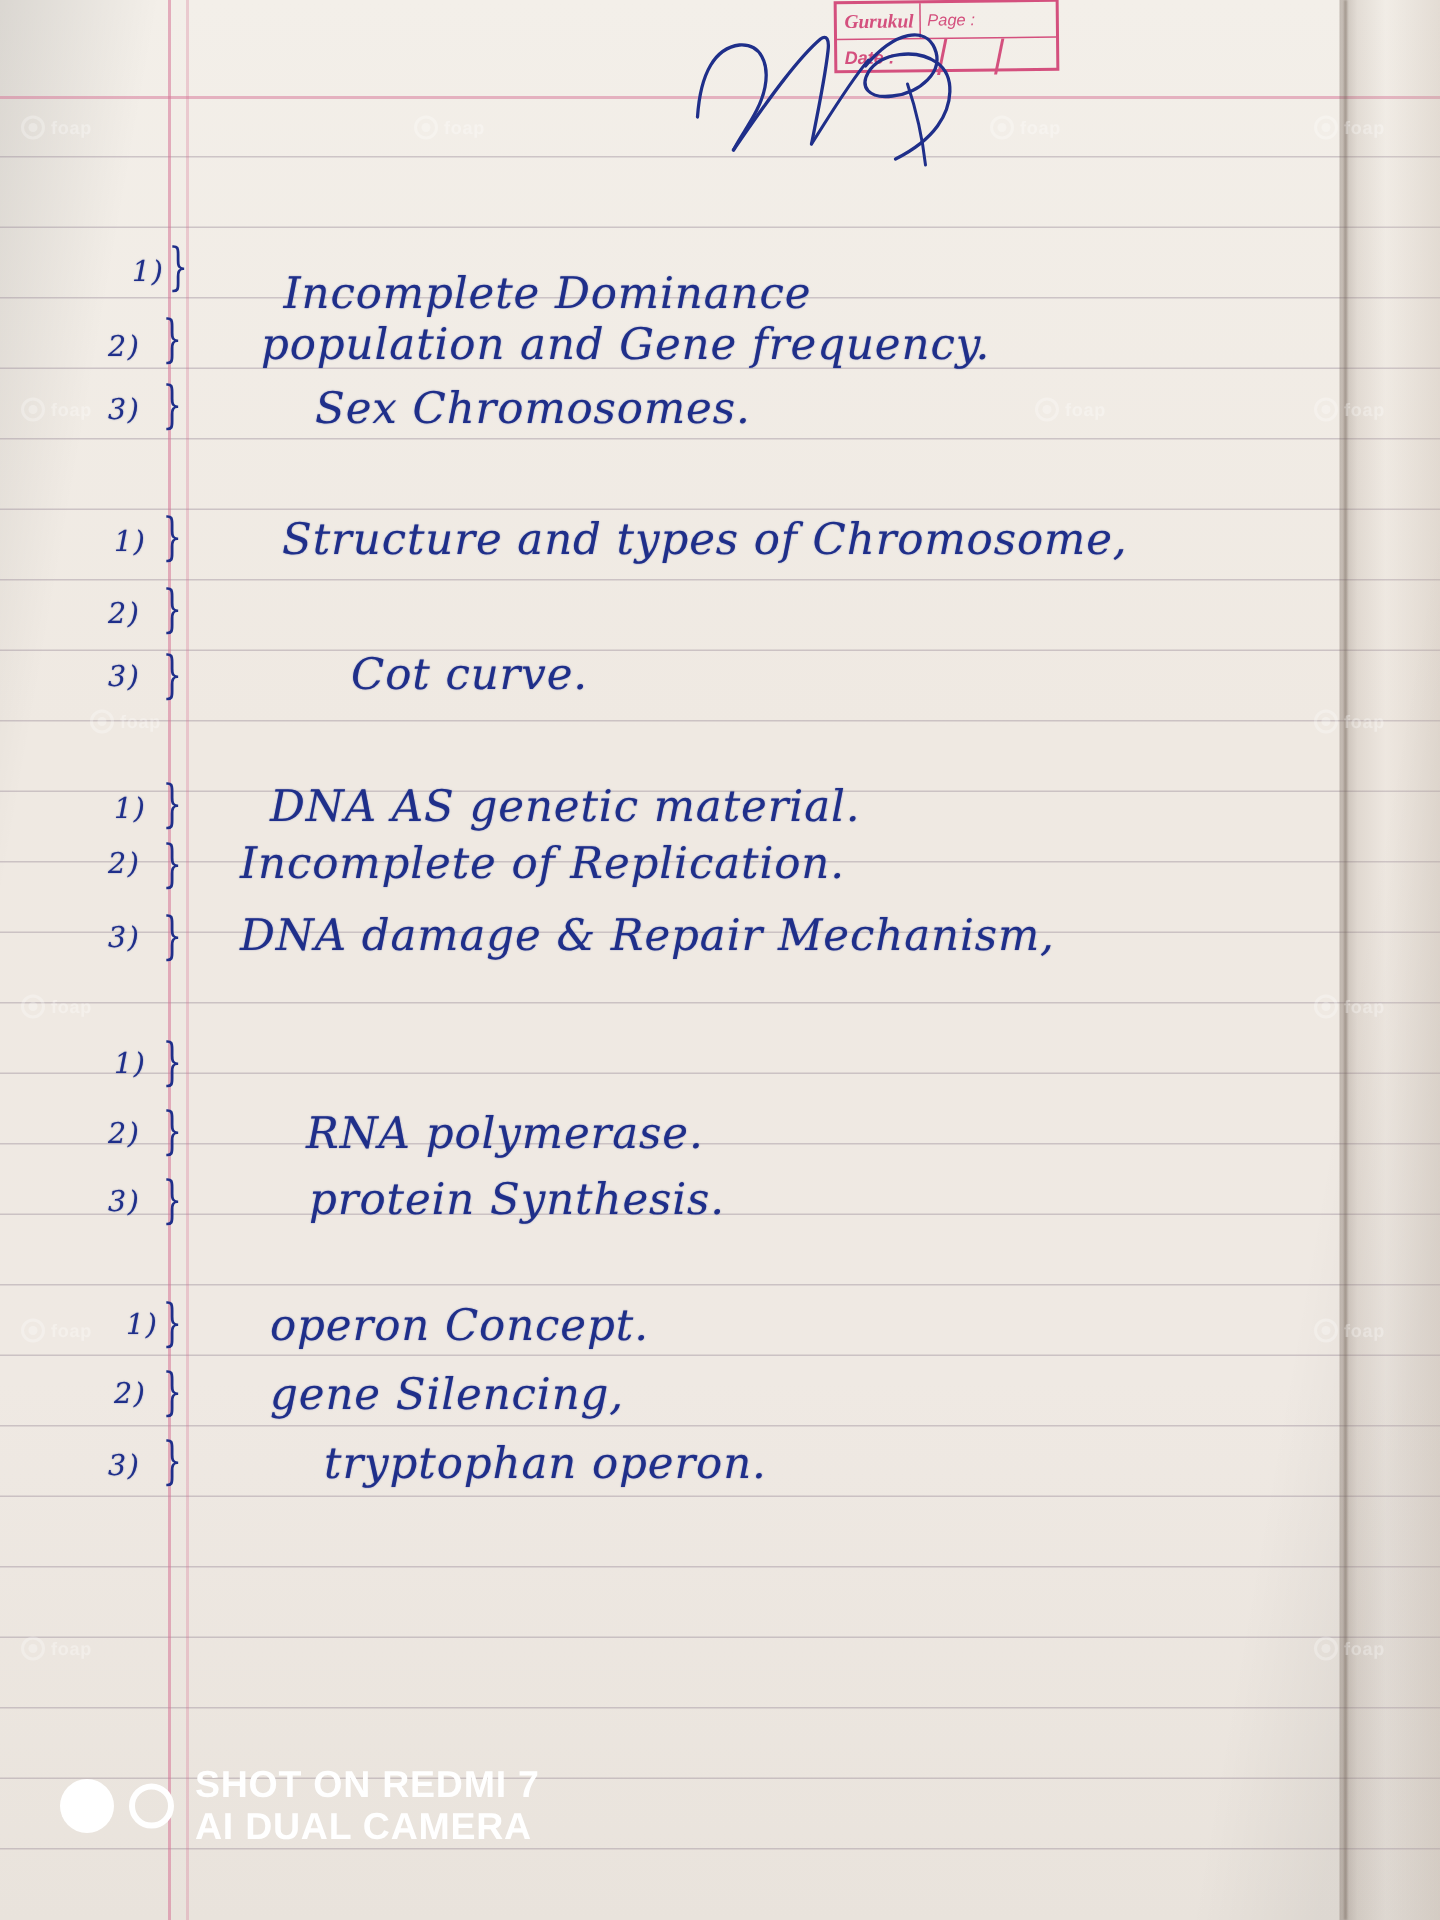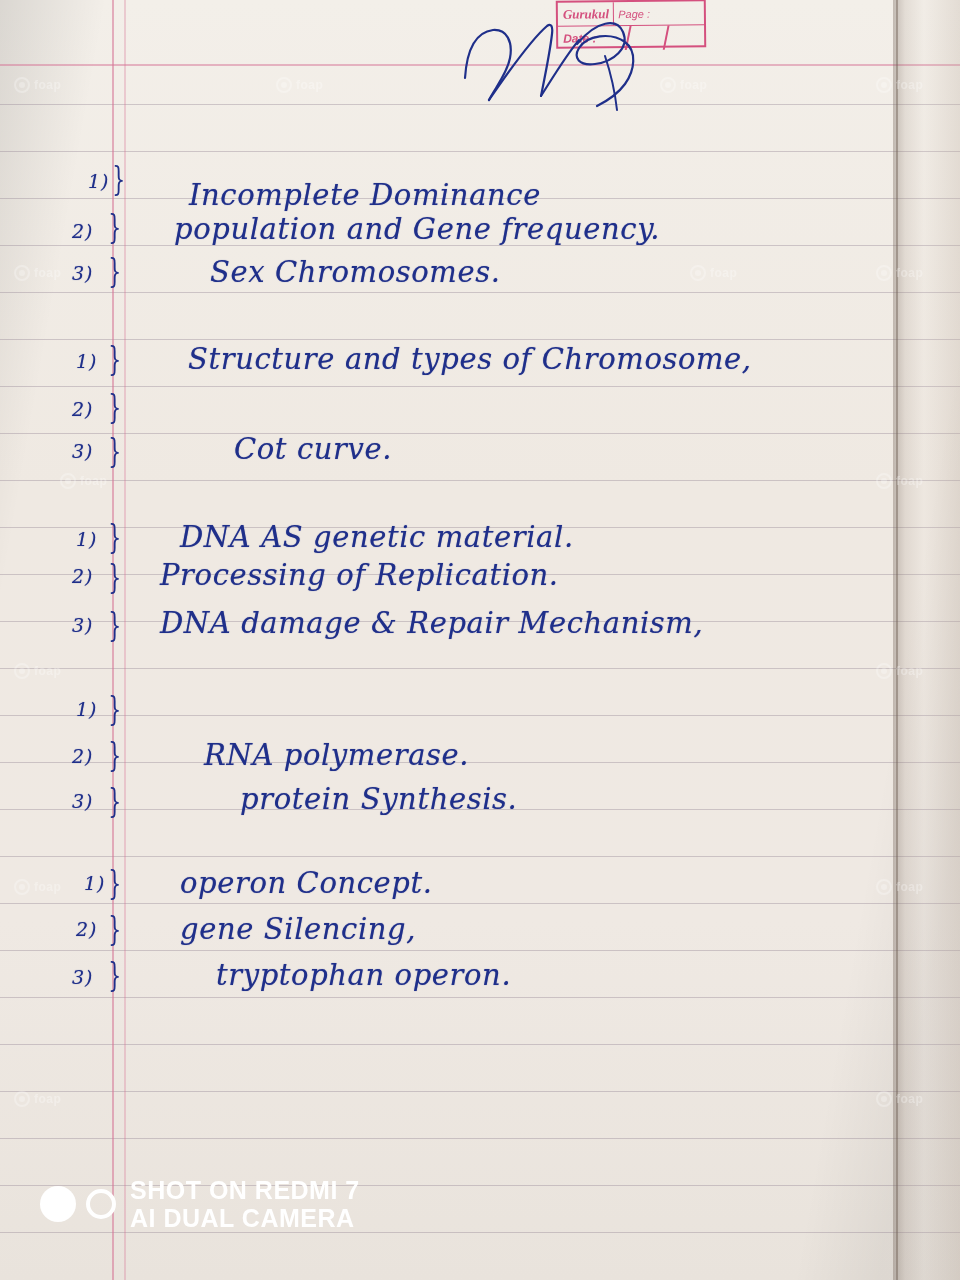--- a/index.html
+++ b/index.html
@@ -295,29 +295,29 @@
 
   <div class="hand num" style="left:76px; top:350px;">1)</div>
   <div class="hand line-text" style="left:188px; top:342px;">Structure and types of Chromosome,</div>
   <div class="hand num" style="left:72px; top:398px;">2)</div>
   <div class="hand num" style="left:72px; top:440px;">3)</div>
   <div class="hand line-text" style="left:234px; top:432px;">Cot  curve.</div>
 
   <div class="hand num" style="left:76px; top:528px;">1)</div>
   <div class="hand line-text" style="left:180px; top:520px;">DNA  AS  genetic material.</div>
   <div class="hand num" style="left:72px; top:565px;">2)</div>
-  <div class="hand line-text" style="left:160px; top:558px;">Processing  of  Replication.</div>
+  <div class="hand line-text" style="left:160px; top:558px;">Incomplete  of  Replication.</div>
   <div class="hand num" style="left:72px; top:614px;">3)</div>
   <div class="hand line-text" style="left:160px; top:606px;">DNA  damage &amp; Repair Mechanism,</div>
 
   <div class="hand num" style="left:76px; top:698px;">1)</div>
   <div class="hand num" style="left:72px; top:745px;">2)</div>
   <div class="hand line-text" style="left:204px; top:738px;">RNA   polymerase.</div>
   <div class="hand num" style="left:72px; top:790px;">3)</div>
-  <div class="hand line-text" style="left:206px; top:782px;margin-left:34px;">protein   Synthesis.</div>
+  <div class="hand line-text" style="left:206px; top:782px;">protein   Synthesis.</div>
 
   <div class="hand num" style="left:84px; top:872px;">1)</div>
   <div class="hand line-text" style="left:180px; top:866px;">operon Concept.</div>
   <div class="hand num" style="left:76px; top:918px;">2)</div>
   <div class="hand line-text" style="left:180px; top:912px;">gene Silencing,</div>
   <div class="hand num" style="left:72px; top:966px;">3)</div>
   <div class="hand line-text" style="left:216px; top:958px;">tryptophan   operon.</div>
 
   <div class="brace" style="left:108px; top:158px;">}</div>
   <div class="brace" style="left:104px; top:206px;">}</div>

